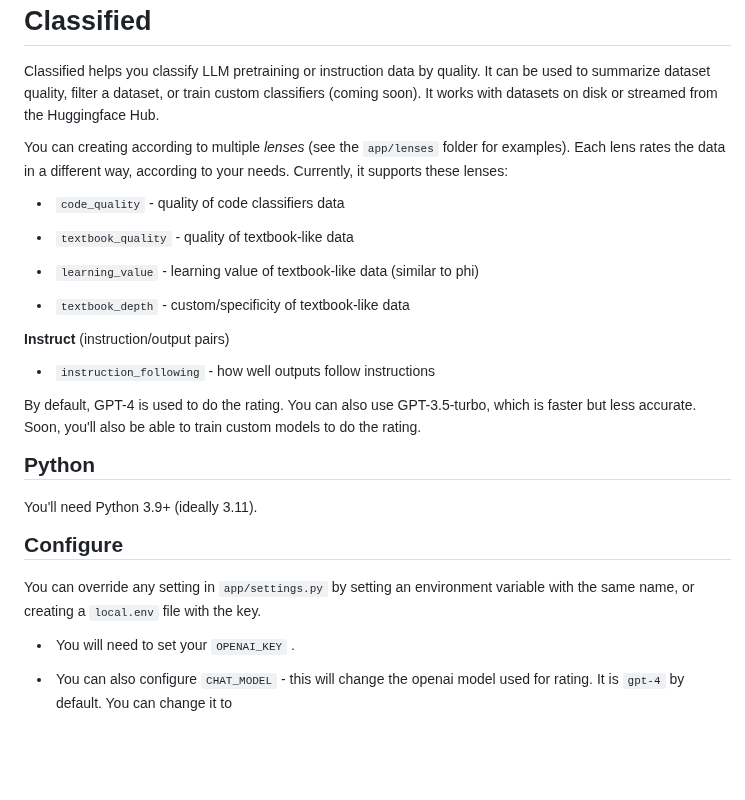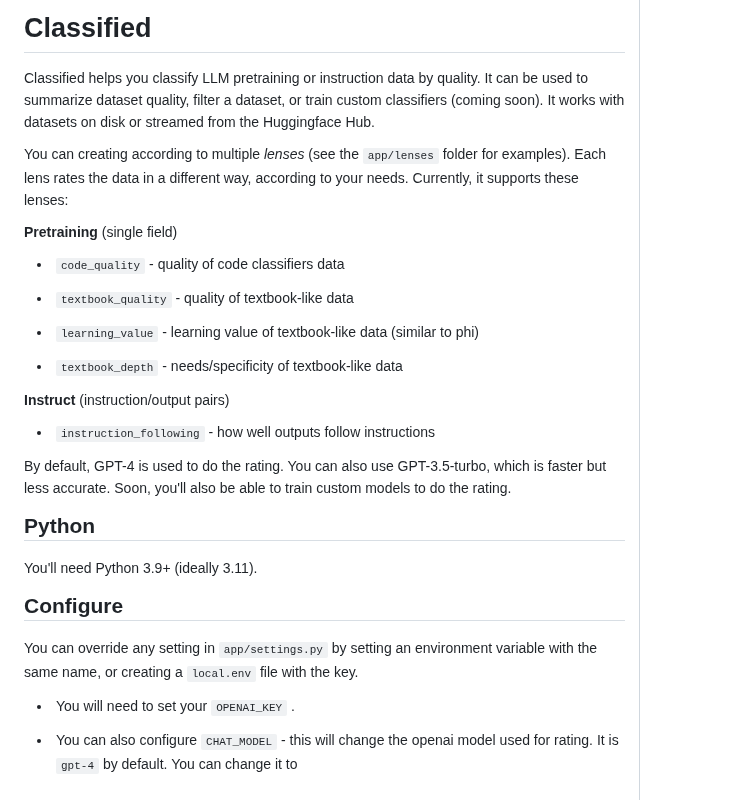--- a/index.html
+++ b/index.html
@@ -15,23 +15,23 @@
     background: var(--page_bg);
     width: 746px; height: 800px; overflow: hidden;
   }
   body {
     font-family: "Liberation Sans", sans-serif;
     font-size: 14px; line-height: 22px;
     color: var(--text);
     -webkit-font-smoothing: antialiased;
   }
   .page {
-    width: 640px; height: 800px;
+    width: 746px; height: 800px;
     border-right: 1px solid var(--page_border);
-    padding: 12px 14px 0 24px;
+    padding: 5px 14px 0 24px;
     overflow: hidden;
   }
   h1 {
     font-size: 27px; line-height: 33px; font-weight: 600;
     margin: 0 0 14px 0; padding-bottom: 7px;
     border-bottom: 1px solid var(--heading_border);
   }
   h2 {
     font-size: 21px; line-height: 24px; font-weight: 600;
     margin: 15px 0 16px 0; padding-bottom: 2px;
@@ -56,26 +56,25 @@
 <body>
 
 <div class="page">
   <article class="markdown">
 
     <h1>Classified</h1>
 
     <p><span>Classified helps you classify LLM pretraining or instruction data by quality. It can be used to summarize dataset quality, filter a dataset, or train custom classifiers (coming soon). It works with datasets on disk or streamed from the Huggingface Hub.</span></p>
     <p><span>You can creating according to multiple </span><em>lenses</em><span> (see the </span><code>app/lenses</code><span> folder for examples). Each lens rates the data in a different way, according to your needs. Currently, it supports these lenses:</span></p>
 
-    <p><strong>Pretraining</strong><span> (single field)</span></p>
     <ul>
       <li><code>code_quality</code><span> - quality of code classifiers data</span></li>
       <li><code>textbook_quality</code><span> - quality of textbook-like data</span></li>
       <li><code>learning_value</code><span> - learning value of textbook-like data (similar to phi)</span></li>
-      <li><code>textbook_depth</code><span> - needs/specificity of textbook-like data</span></li>
+      <li><code>textbook_depth</code><span> - custom/specificity of textbook-like data</span></li>
     </ul>
 
     <p><strong>Instruct</strong><span> (instruction/output pairs)</span></p>
     <ul>
       <li><code>instruction_following</code><span> - how well outputs follow instructions</span></li>
     </ul>
 
     <p><span>By default, GPT-4 is used to do the rating. You can also use GPT-3.5-turbo, which is faster but less accurate. Soon, you'll also be able to train custom models to do the rating.</span></p>
 
     <h2>Python</h2>

